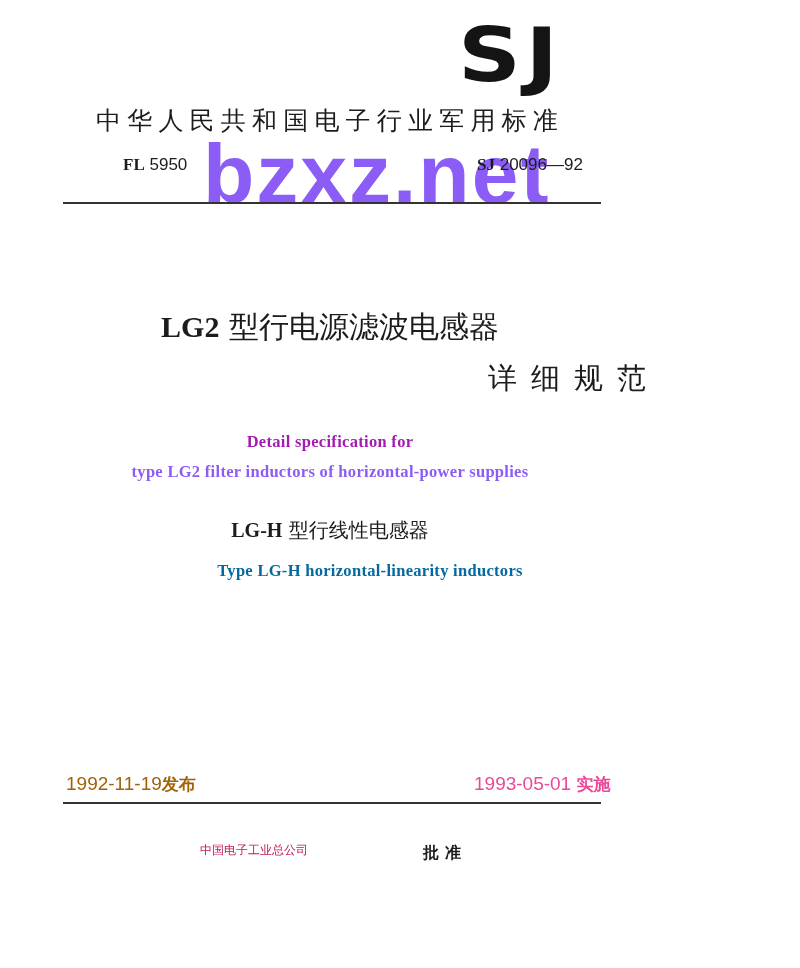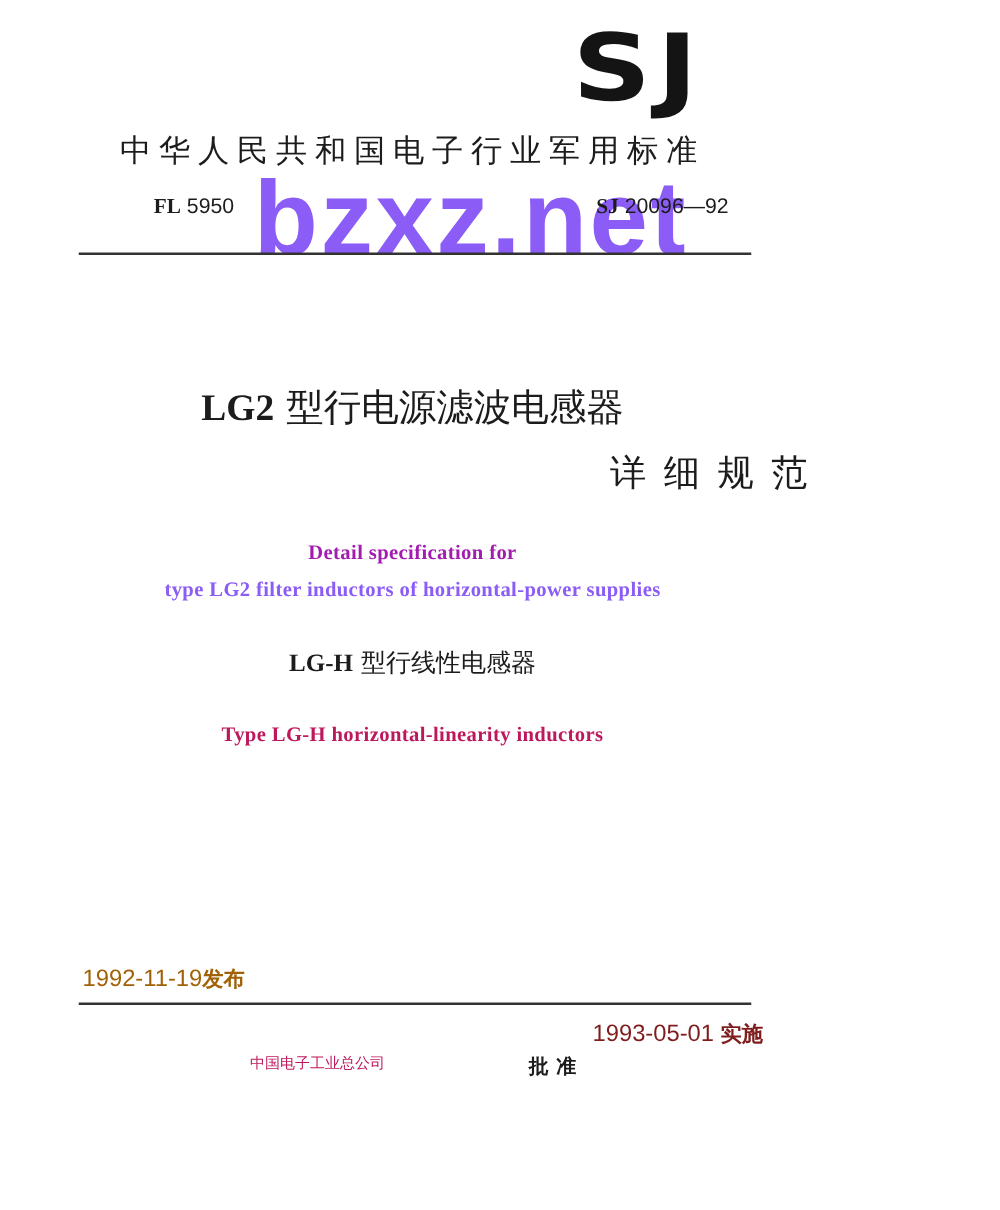--- a/index.html
+++ b/index.html
@@ -50,31 +50,31 @@
     }
     .en2 {
       top: 464px; font-family: "Liberation Serif", serif; font-weight: 700; font-size: 16.5px;
       color: #8b5cf6; line-height: 1; letter-spacing: 0.3px;
     }
     .title3 {
       top: 520px; font-size: 20px; color: #1c1c1c; line-height: 1; white-space: nowrap;
     }
     .title3 .latin { font-family: "Liberation Serif", serif; font-weight: 700; }
     .en3 {
-      top: 580px; font-family: "Liberation Serif", serif; font-weight: 700; font-size: 16.5px;
-      color: #be185d; line-height: 1; letter-spacing: 0.3px;
+      top: 563px; font-family: "Liberation Serif", serif; font-weight: 700; font-size: 16.5px;
+      color: #0369a1; line-height: 1; letter-spacing: 0.3px; padding-left: 40px;
     }
     .issue-date {
       left: 66px; top: 774px; font-family: "Liberation Sans", sans-serif; font-size: 19px;
       color: #a16207; line-height: 1; white-space: nowrap;
     }
     .issue-date .cn { font-family: "DejaVu Sans", sans-serif; font-size: 17px; font-weight: 700; }
     .impl-date {
-      left: 474px; top: 818px; font-family: "Liberation Sans", sans-serif; font-size: 19px;
-      color: #7f1d1d; line-height: 1; white-space: nowrap;
+      left: 474px; top: 774px; font-family: "Liberation Sans", sans-serif; font-size: 19px;
+      color: #ec4899; line-height: 1; white-space: nowrap;
     }
     .impl-date .cn { font-family: "DejaVu Sans", sans-serif; font-size: 17px; font-weight: 700; }
     .approver {
       left: 200px; top: 844px; font-size: 12px; color: #be185d; line-height: 1; white-space: nowrap;
     }
     .approve-label {
       left: 423px; top: 845px; font-size: 16px; font-weight: 700; letter-spacing: 6px;
       color: #1c1c1c; line-height: 1; white-space: nowrap;
     }
   </style>

